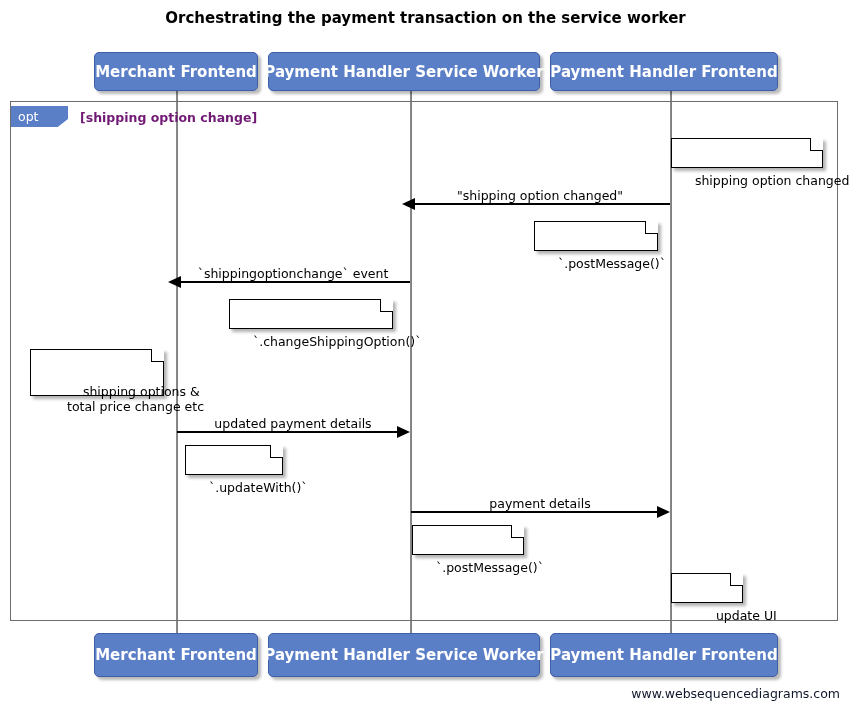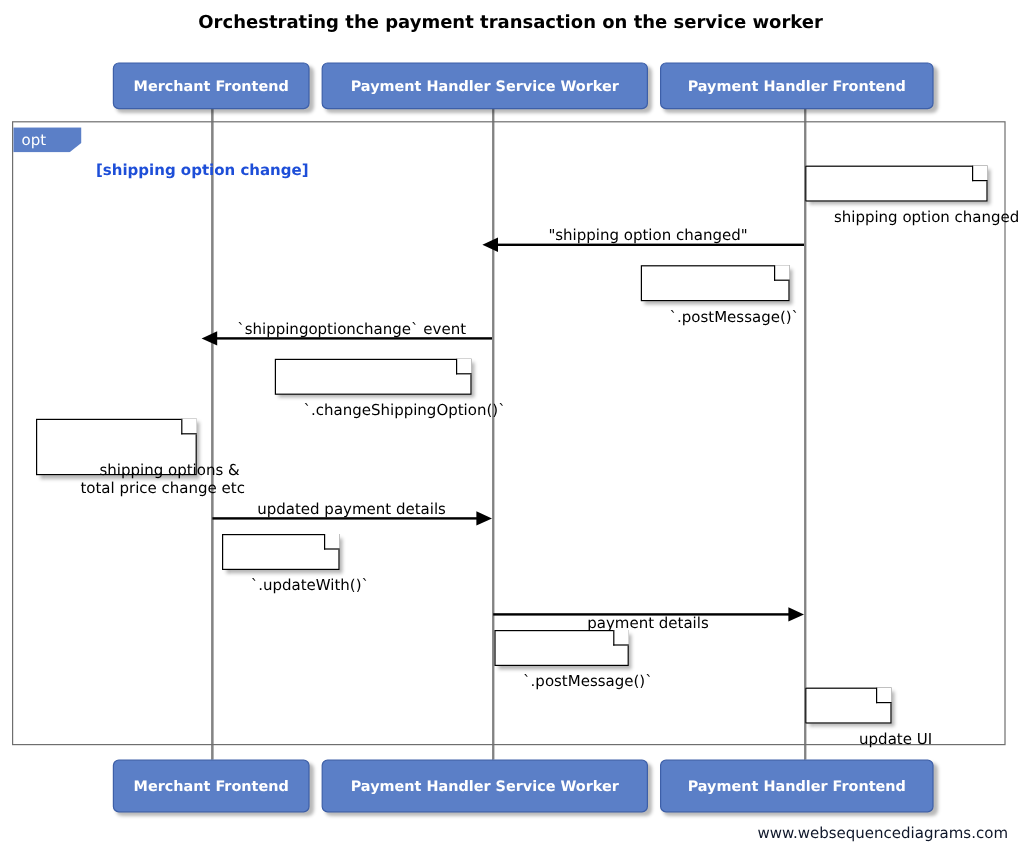--- a/index.html
+++ b/index.html
@@ -30,21 +30,21 @@
   }
 
   
   .participant{
     position:absolute;
     box-sizing:border-box;
     background:#5b7fc7;
     border:1px solid #3d5fa8;
     border-radius:5px;
     color:#ffffff;
-    font-size:12px;
+    font-size:15px;
     font-weight:bold;
     display:flex;
     align-items:center;
     justify-content:center;
     text-align:center;
     box-shadow:3px 3px 3px rgba(0,0,0,0.28);
     white-space:nowrap;
   }
 
   
@@ -71,23 +71,22 @@
     display:flex;
     align-items:center;
     padding-left:7px;
     box-sizing:border-box;
     clip-path:polygon(0 0, 100% 0, 100% 62%, 82% 100%, 0 100%);
   }
   .fragment-guard{
     position:absolute;
     font-size:12.5px;
     font-weight:bold;
-    color:#1d4ed8;
-    white-space:nowrap;
-    margin-top:24px;
+    color:#701a75;
+    white-space:nowrap;
   }
 
   
   .msg-line{
     position:absolute;
     height:0;
     border-top:2px solid #000000;
   }
   .msg-label{
     position:absolute;
@@ -204,21 +203,21 @@
 
   <div class="msg-label" style="left:176px; top:416px; width:234px;">updated payment details</div>
   <div class="msg-line" style="left:177px; top:431px; width:224px;"></div>
   <div class="arrow-head right" style="left:397px; top:426px;"></div>
 
   <div class="note" style="left:185px; top:445px; width:98px; height:30px;">
     <span class="fold-edge"></span>
     <span class="note-body">`.updateWith()`</span>
   </div>
 
-  <div class="msg-label" style="left:410px; top:496px; width:260px;margin-top:15px;">payment details</div>
+  <div class="msg-label" style="left:410px; top:496px; width:260px;">payment details</div>
   <div class="msg-line" style="left:411px; top:511px; width:250px;"></div>
   <div class="arrow-head right" style="left:657px; top:506px;"></div>
 
   <div class="note" style="left:412px; top:525px; width:112px; height:30px;">
     <span class="fold-edge"></span>
     <span class="note-body">`.postMessage()`</span>
   </div>
 
   <div class="note" style="left:671px; top:573px; width:72px; height:30px;padding-left:28px;">
     <span class="fold-edge"></span>

